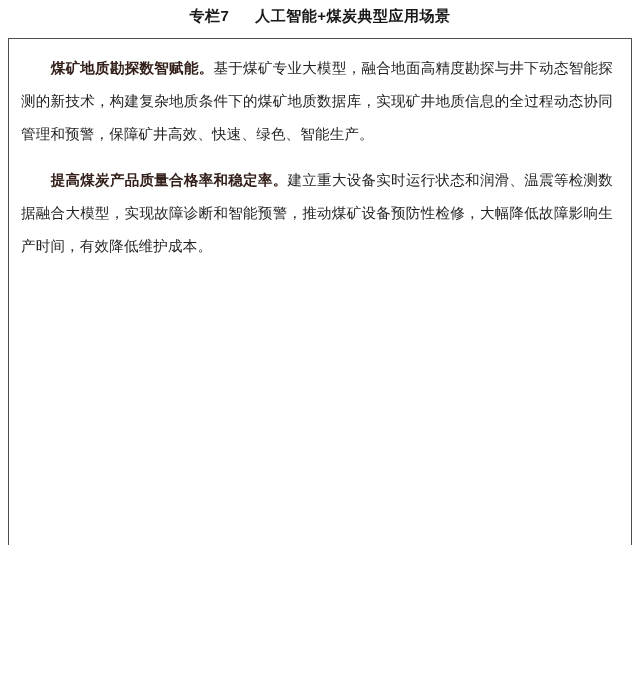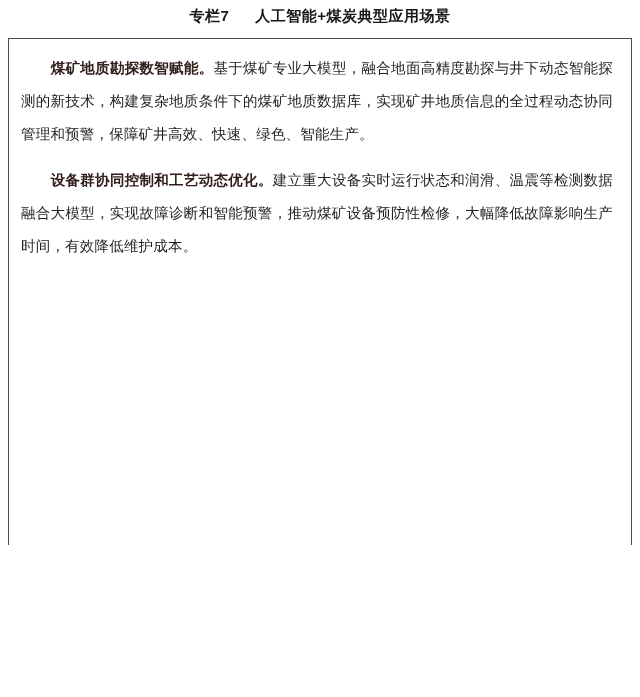--- a/index.html
+++ b/index.html
@@ -58,17 +58,17 @@
     <span class="title-prefix">专栏7</span><span>人工智能+煤炭典型应用场景</span>
   </div>
 
   <div class="panel">
 
     <p class="para"><span class="section-heading">煤矿地质勘探数智赋能。</span><span>基于煤矿专业大模型，融合地面高精度勘探与井下动态智能探测的新技术，构建复杂地质条件下的煤矿地质数据库，实现矿井地质信息的全过程动态协同管理和预警，保障矿井高效、快速、绿色、智能生产。</span></p>
 
 
 
 
-    <p class="para"><span class="section-heading">设备群协同控制和工艺动态优化。</span><span>建立重大设备实时运行状态和润滑、温震等检测数据融合大模型，实现故障诊断和智能预警，推动煤矿设备预防性检修，大幅降低故障影响生产时间，有效降低维护成本。</span></p>
+    <p class="para"><span class="section-heading">提高煤炭产品质量合格率和稳定率。</span><span>建立重大设备实时运行状态和润滑、温震等检测数据融合大模型，实现故障诊断和智能预警，推动煤矿设备预防性检修，大幅降低故障影响生产时间，有效降低维护成本。</span></p>
 
   </div>
 
 </div>
 
 </body></html>

